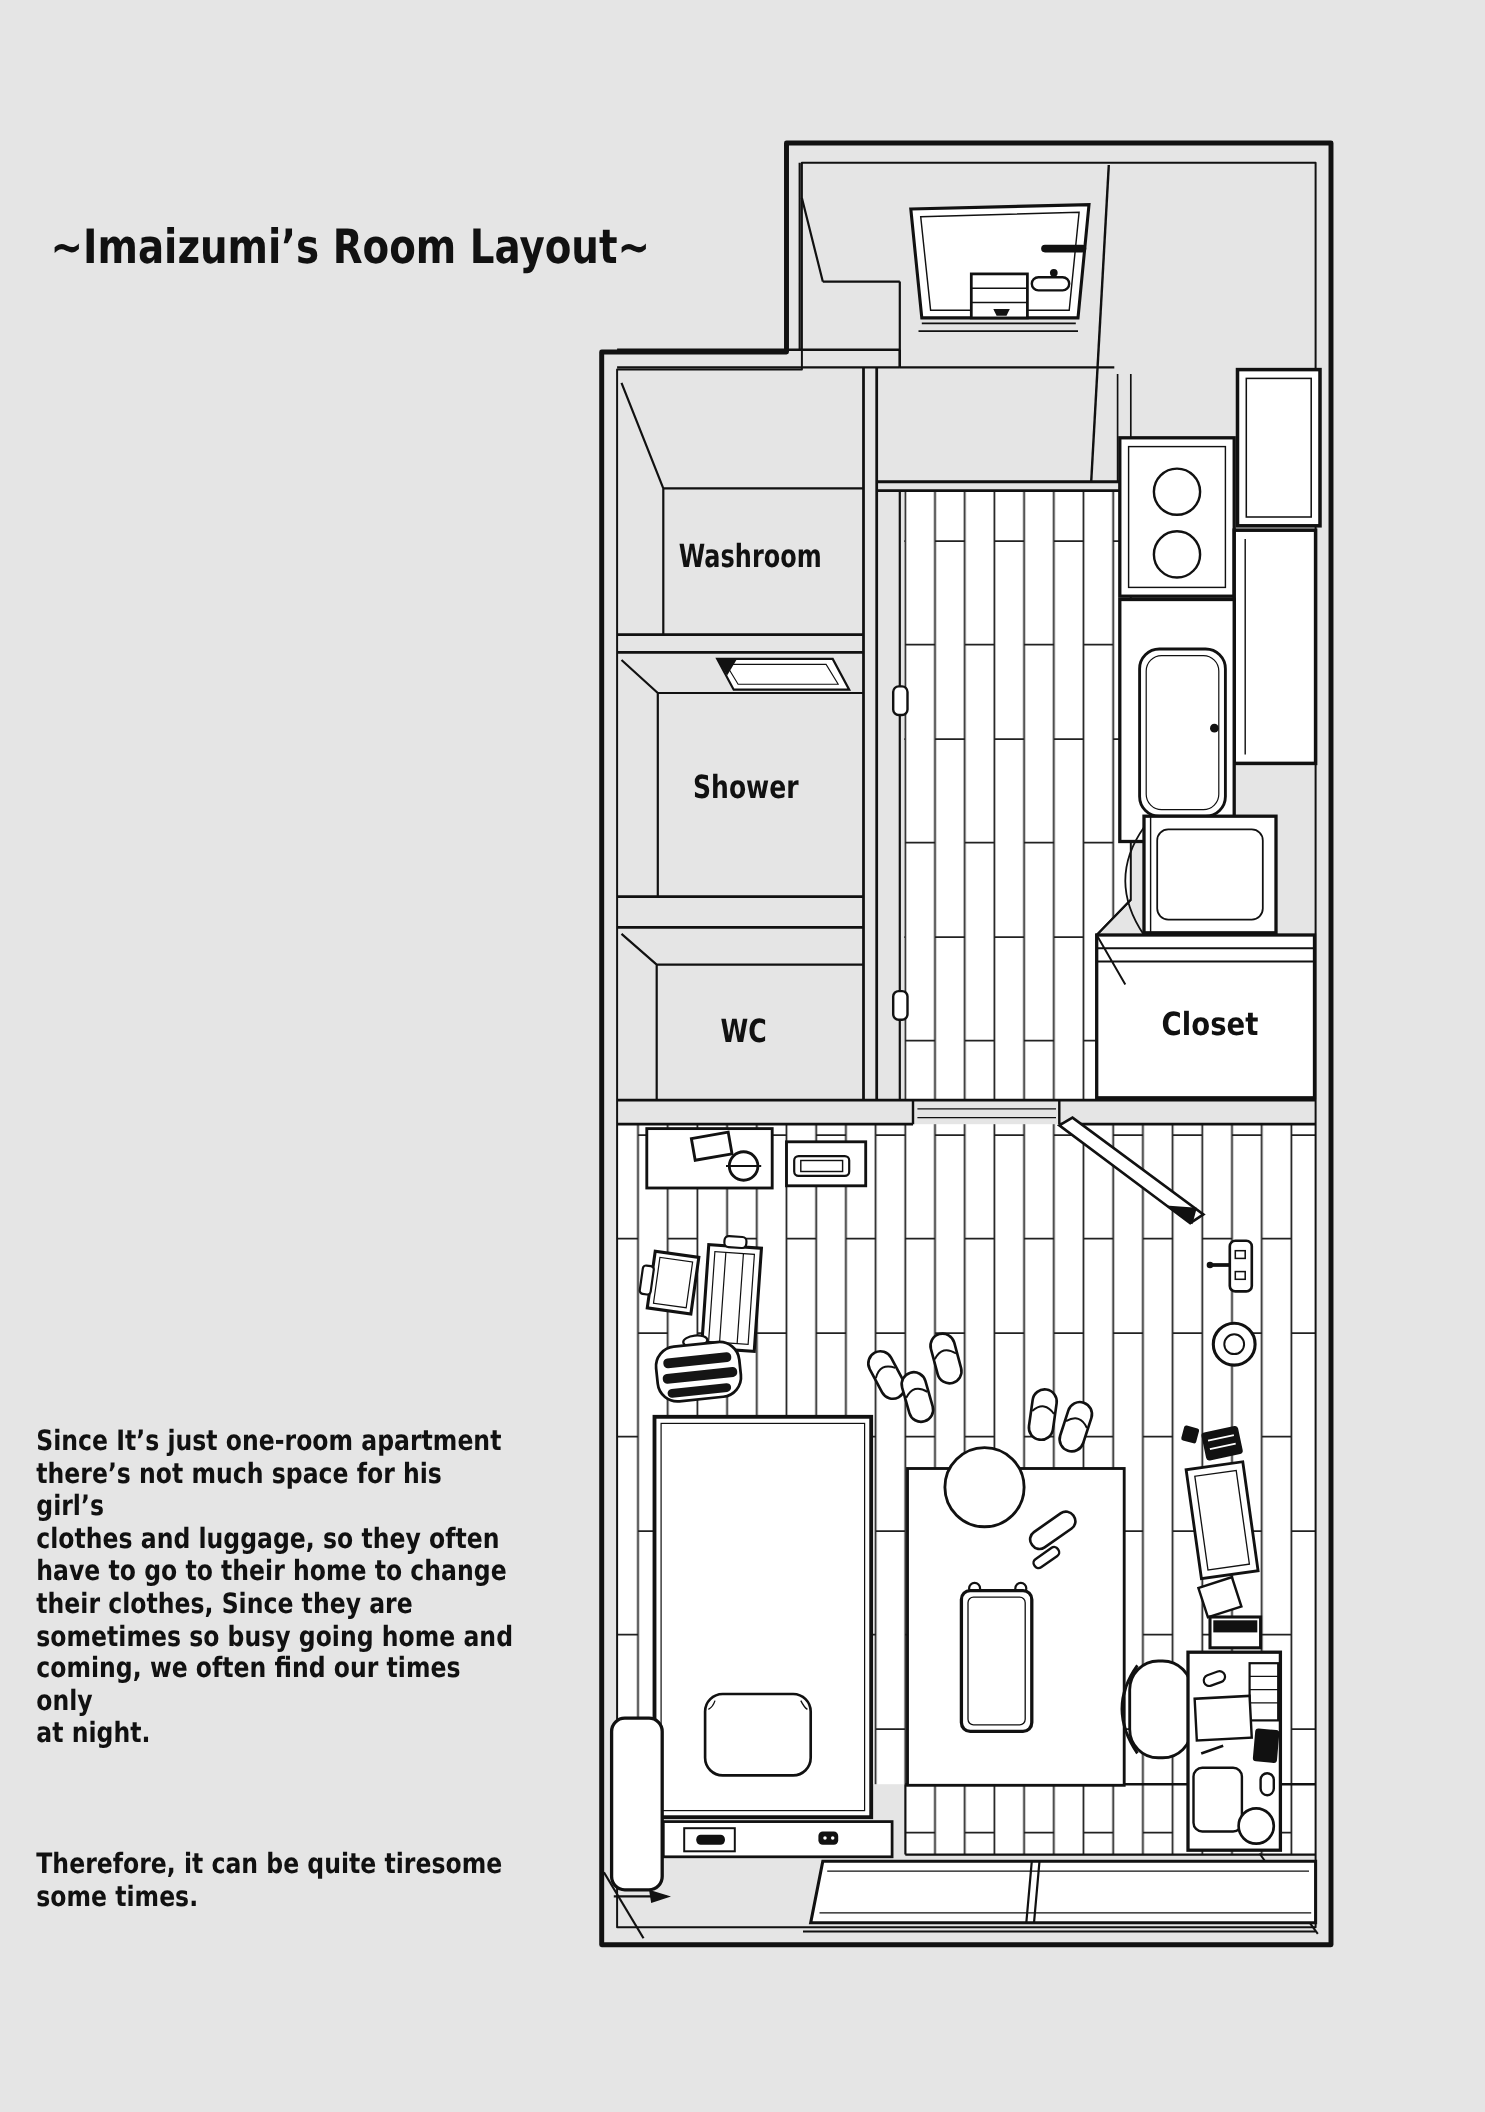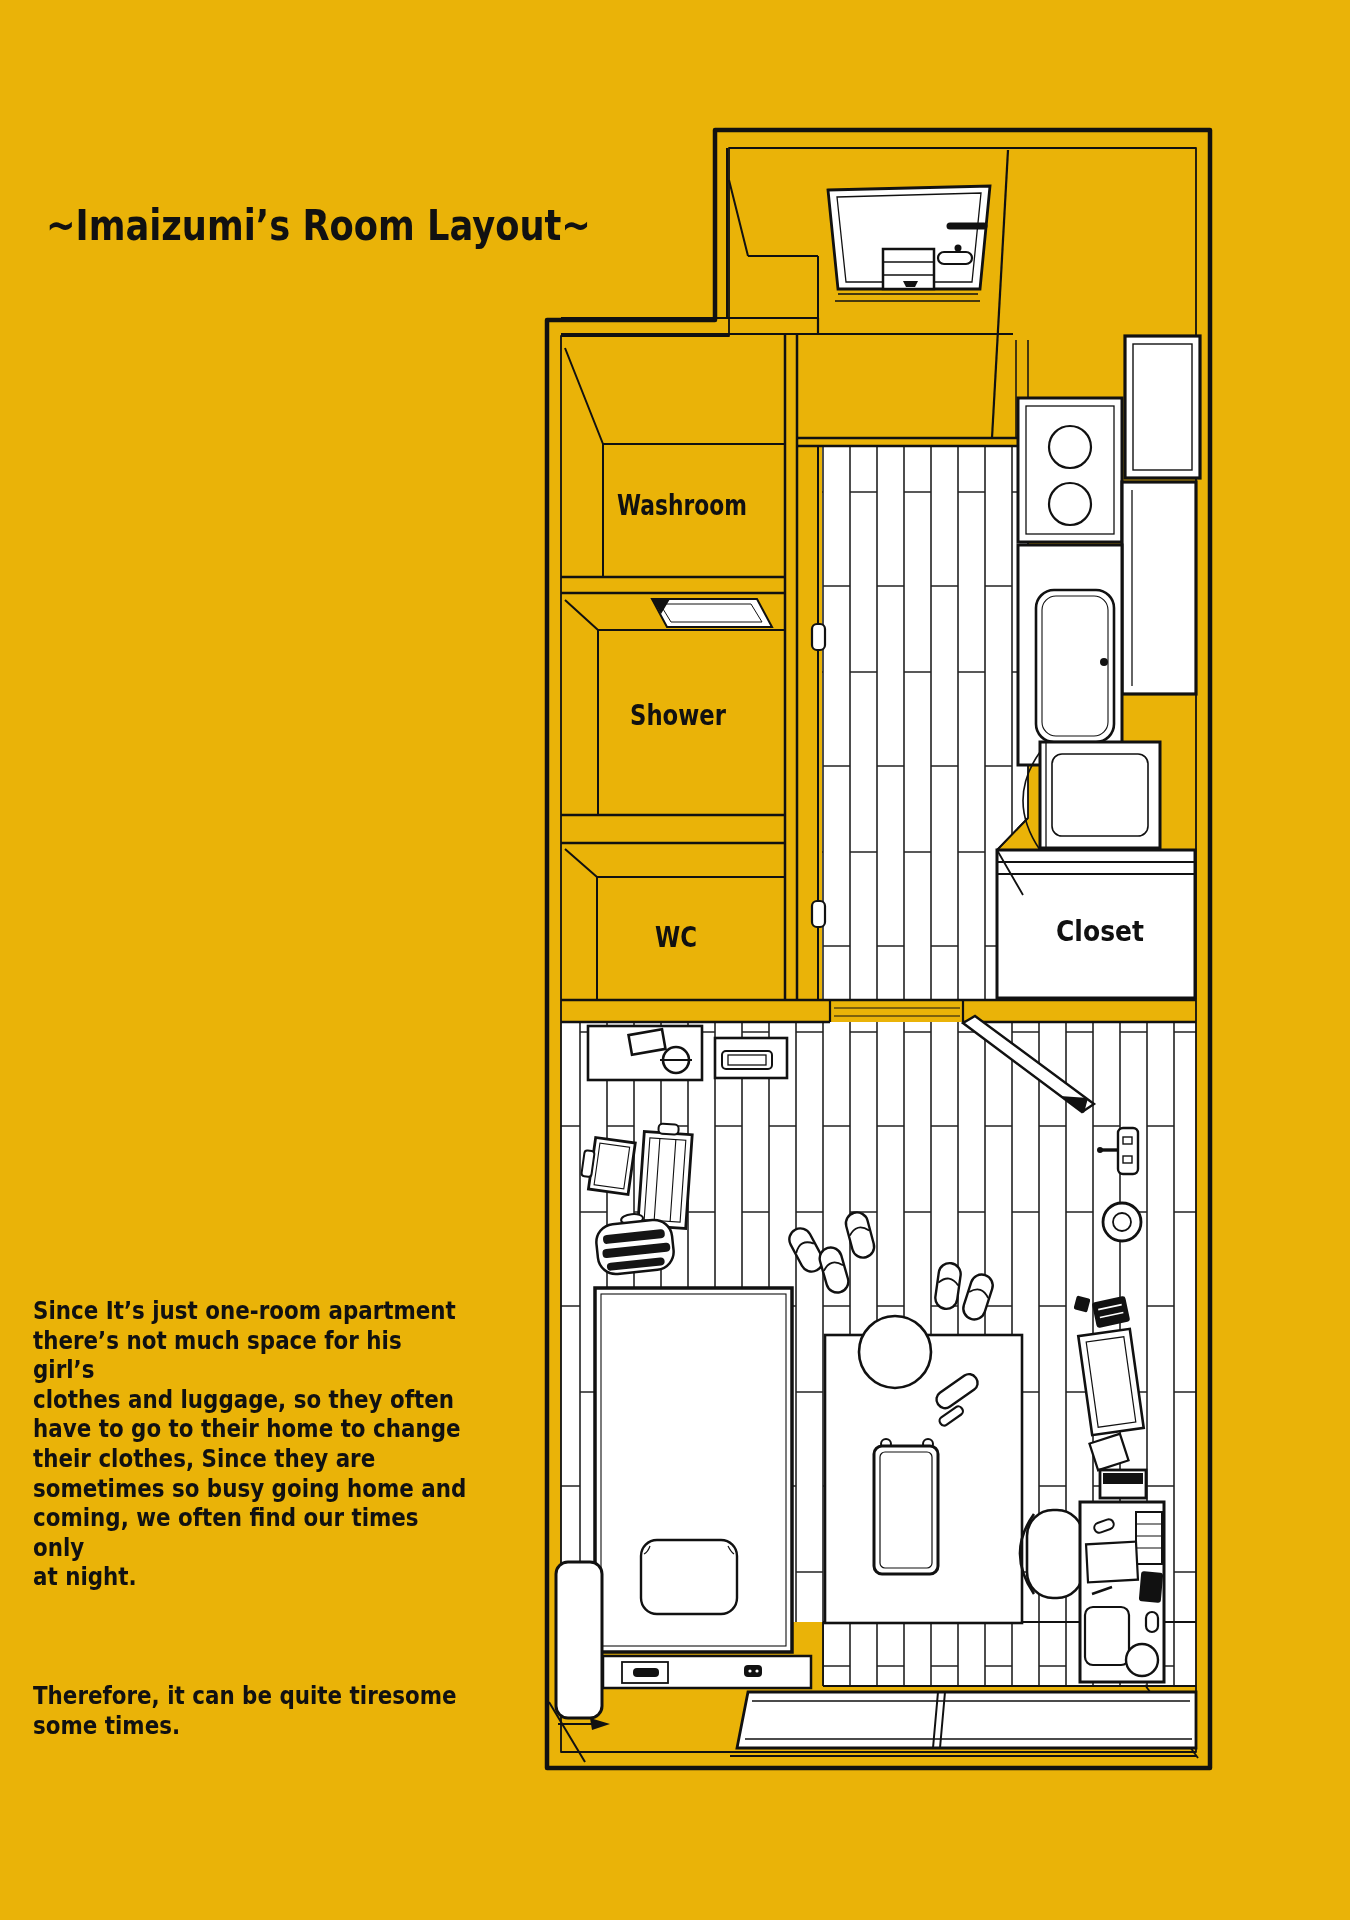--- a/index.html
+++ b/index.html
@@ -1,16 +1,16 @@
 <!DOCTYPE html>
 <html><head>
 <meta charset="utf-8">
 <style>
   html,body{margin:0;padding:0;background:#fff;}
-  .page{position:relative;width:1350px;height:1920px;background:#eab308;overflow:hidden;
+  .page{position:relative;width:1350px;height:1920px;background:#e5e5e5;overflow:hidden;
         font-family:"DejaVu Sans","Liberation Sans",sans-serif;color:#111;}
   .title{position:absolute;left:46px;top:200px;font-size:43px;font-weight:700;
          letter-spacing:0px;transform:scaleX(.82);transform-origin:left top;white-space:nowrap;}
   .notes{position:absolute;left:33px;top:1296px;width:520px;font-size:25.5px;font-weight:700;
          line-height:29.6px;transform:scaleX(.84);transform-origin:left top;}
   .notes .p2{margin-top:89px;}
   .plan-svg{position:absolute;left:0;top:0;width:1350px;height:1920px;}
   .room-label{font-family:"DejaVu Sans","Liberation Sans",sans-serif;font-weight:700;
               font-size:29px;fill:#111;}
   svg *{vector-effect:none;}

